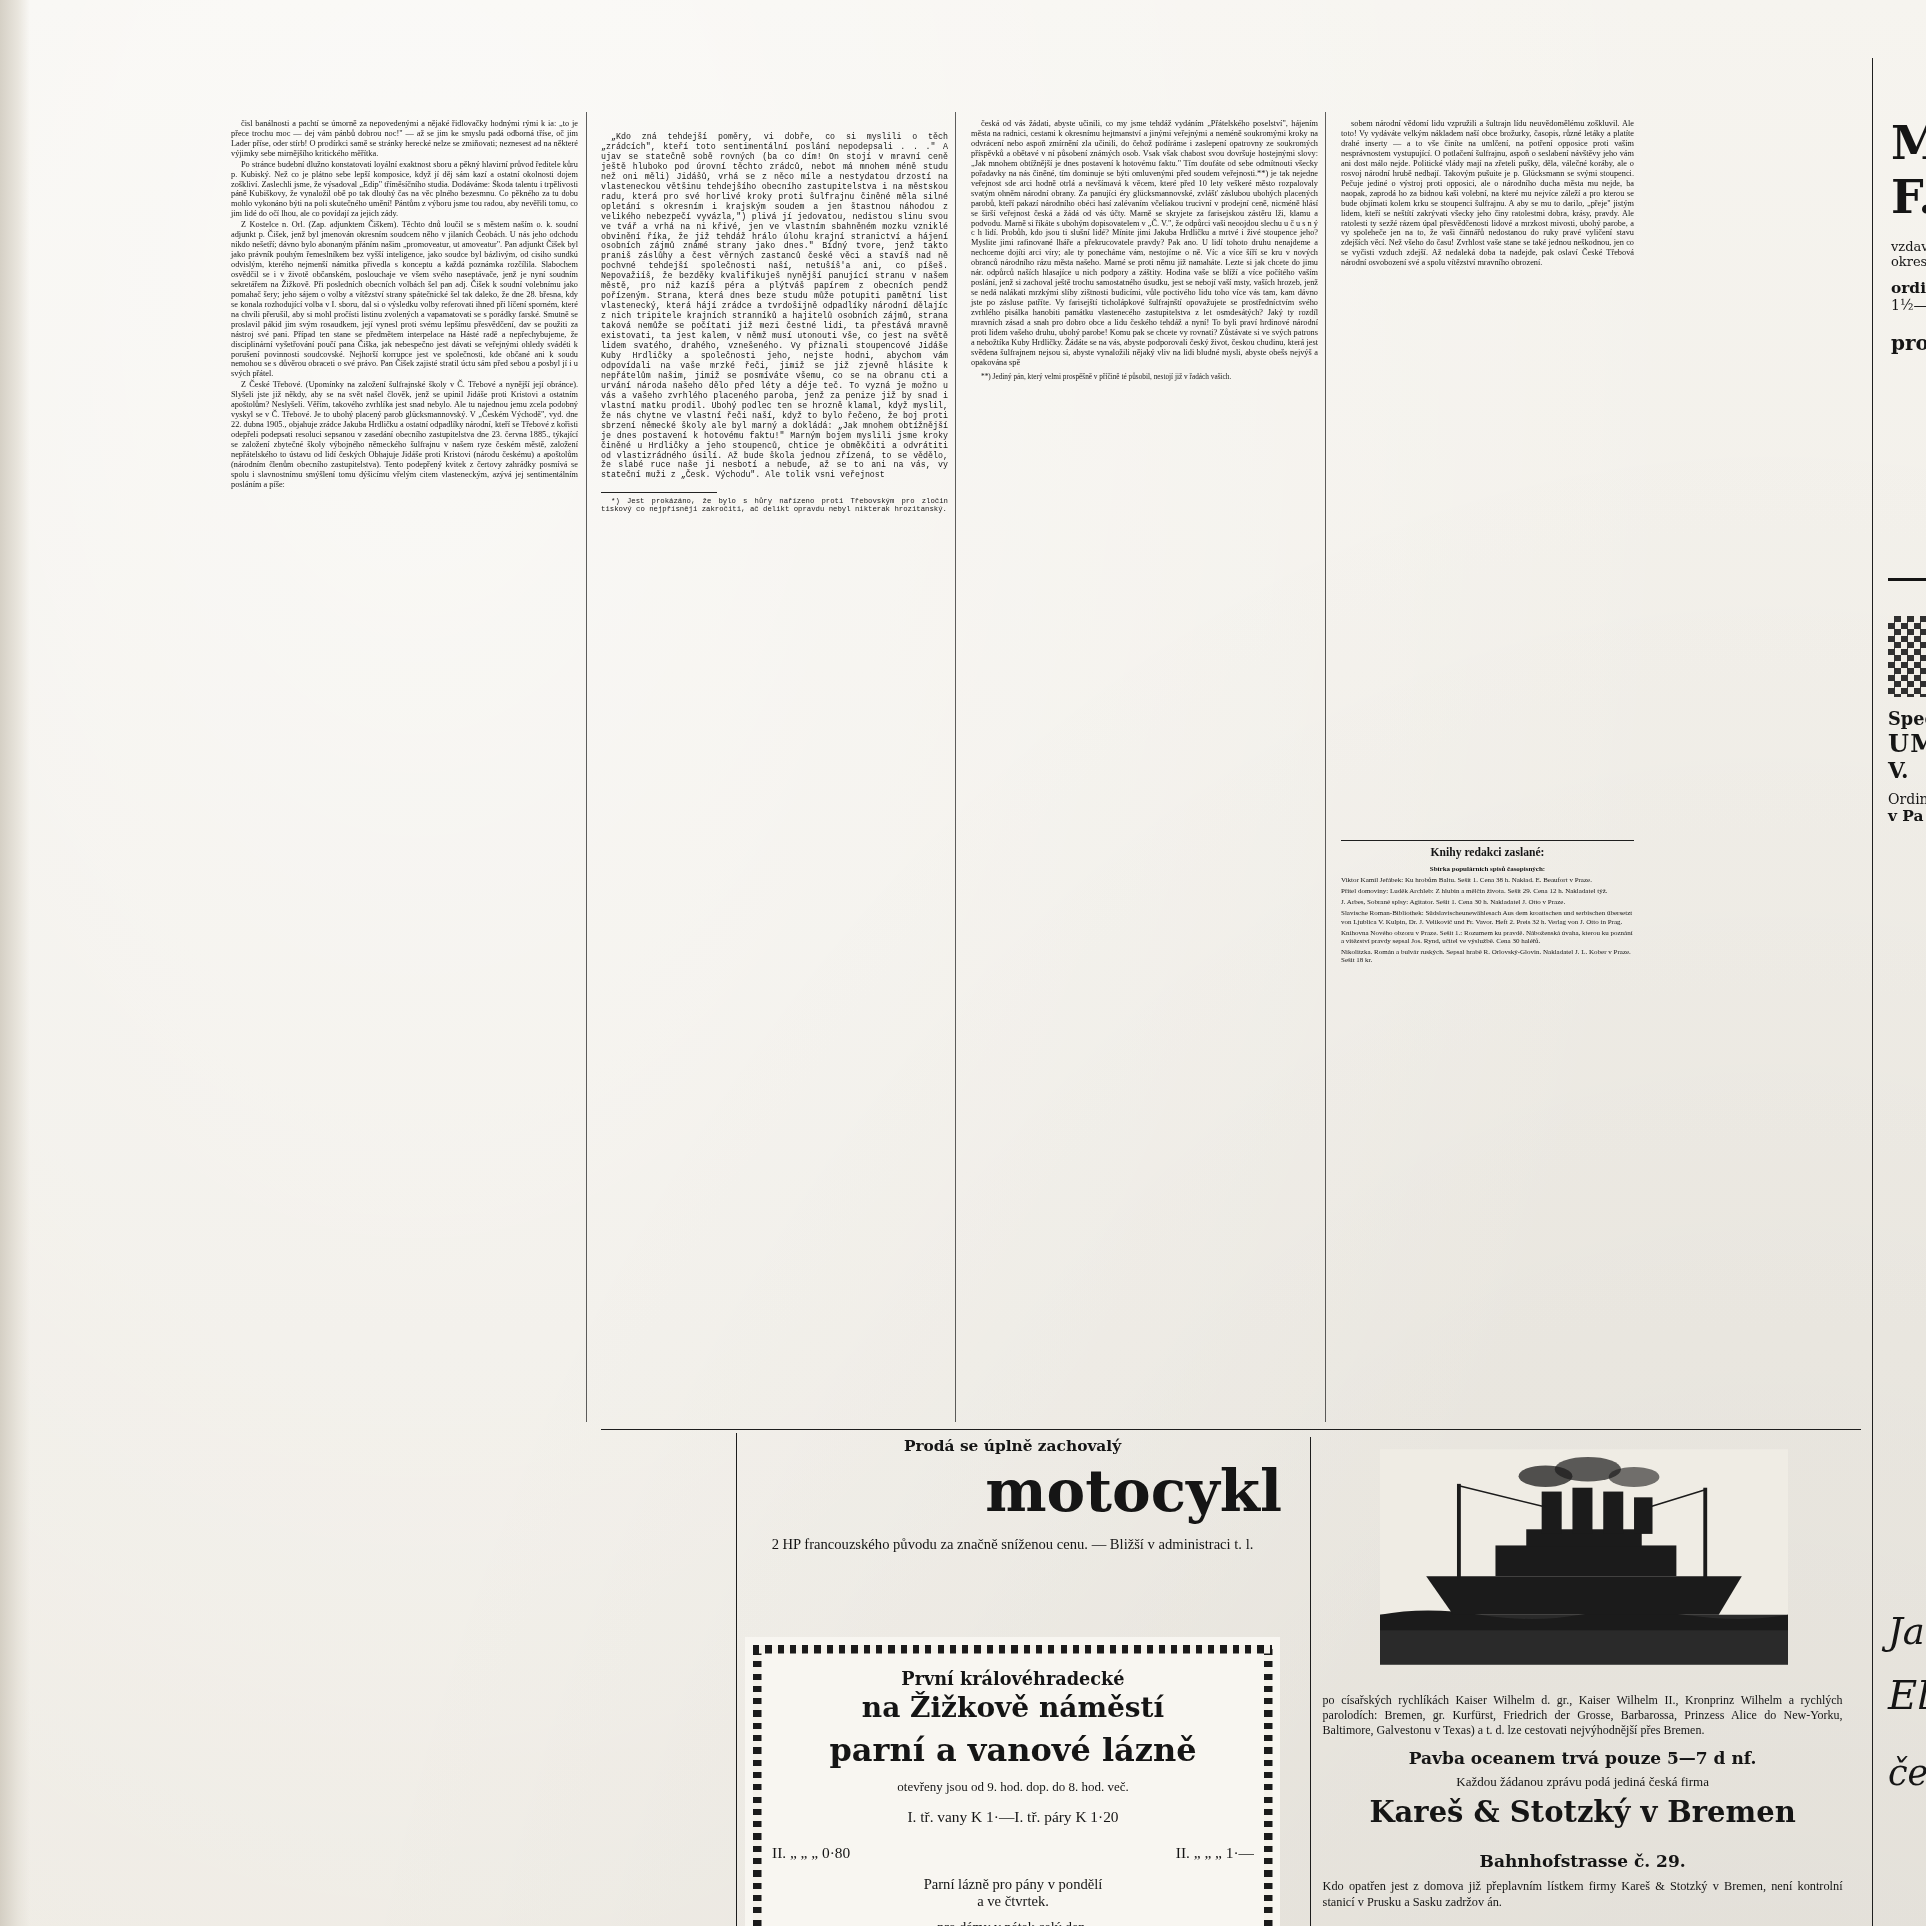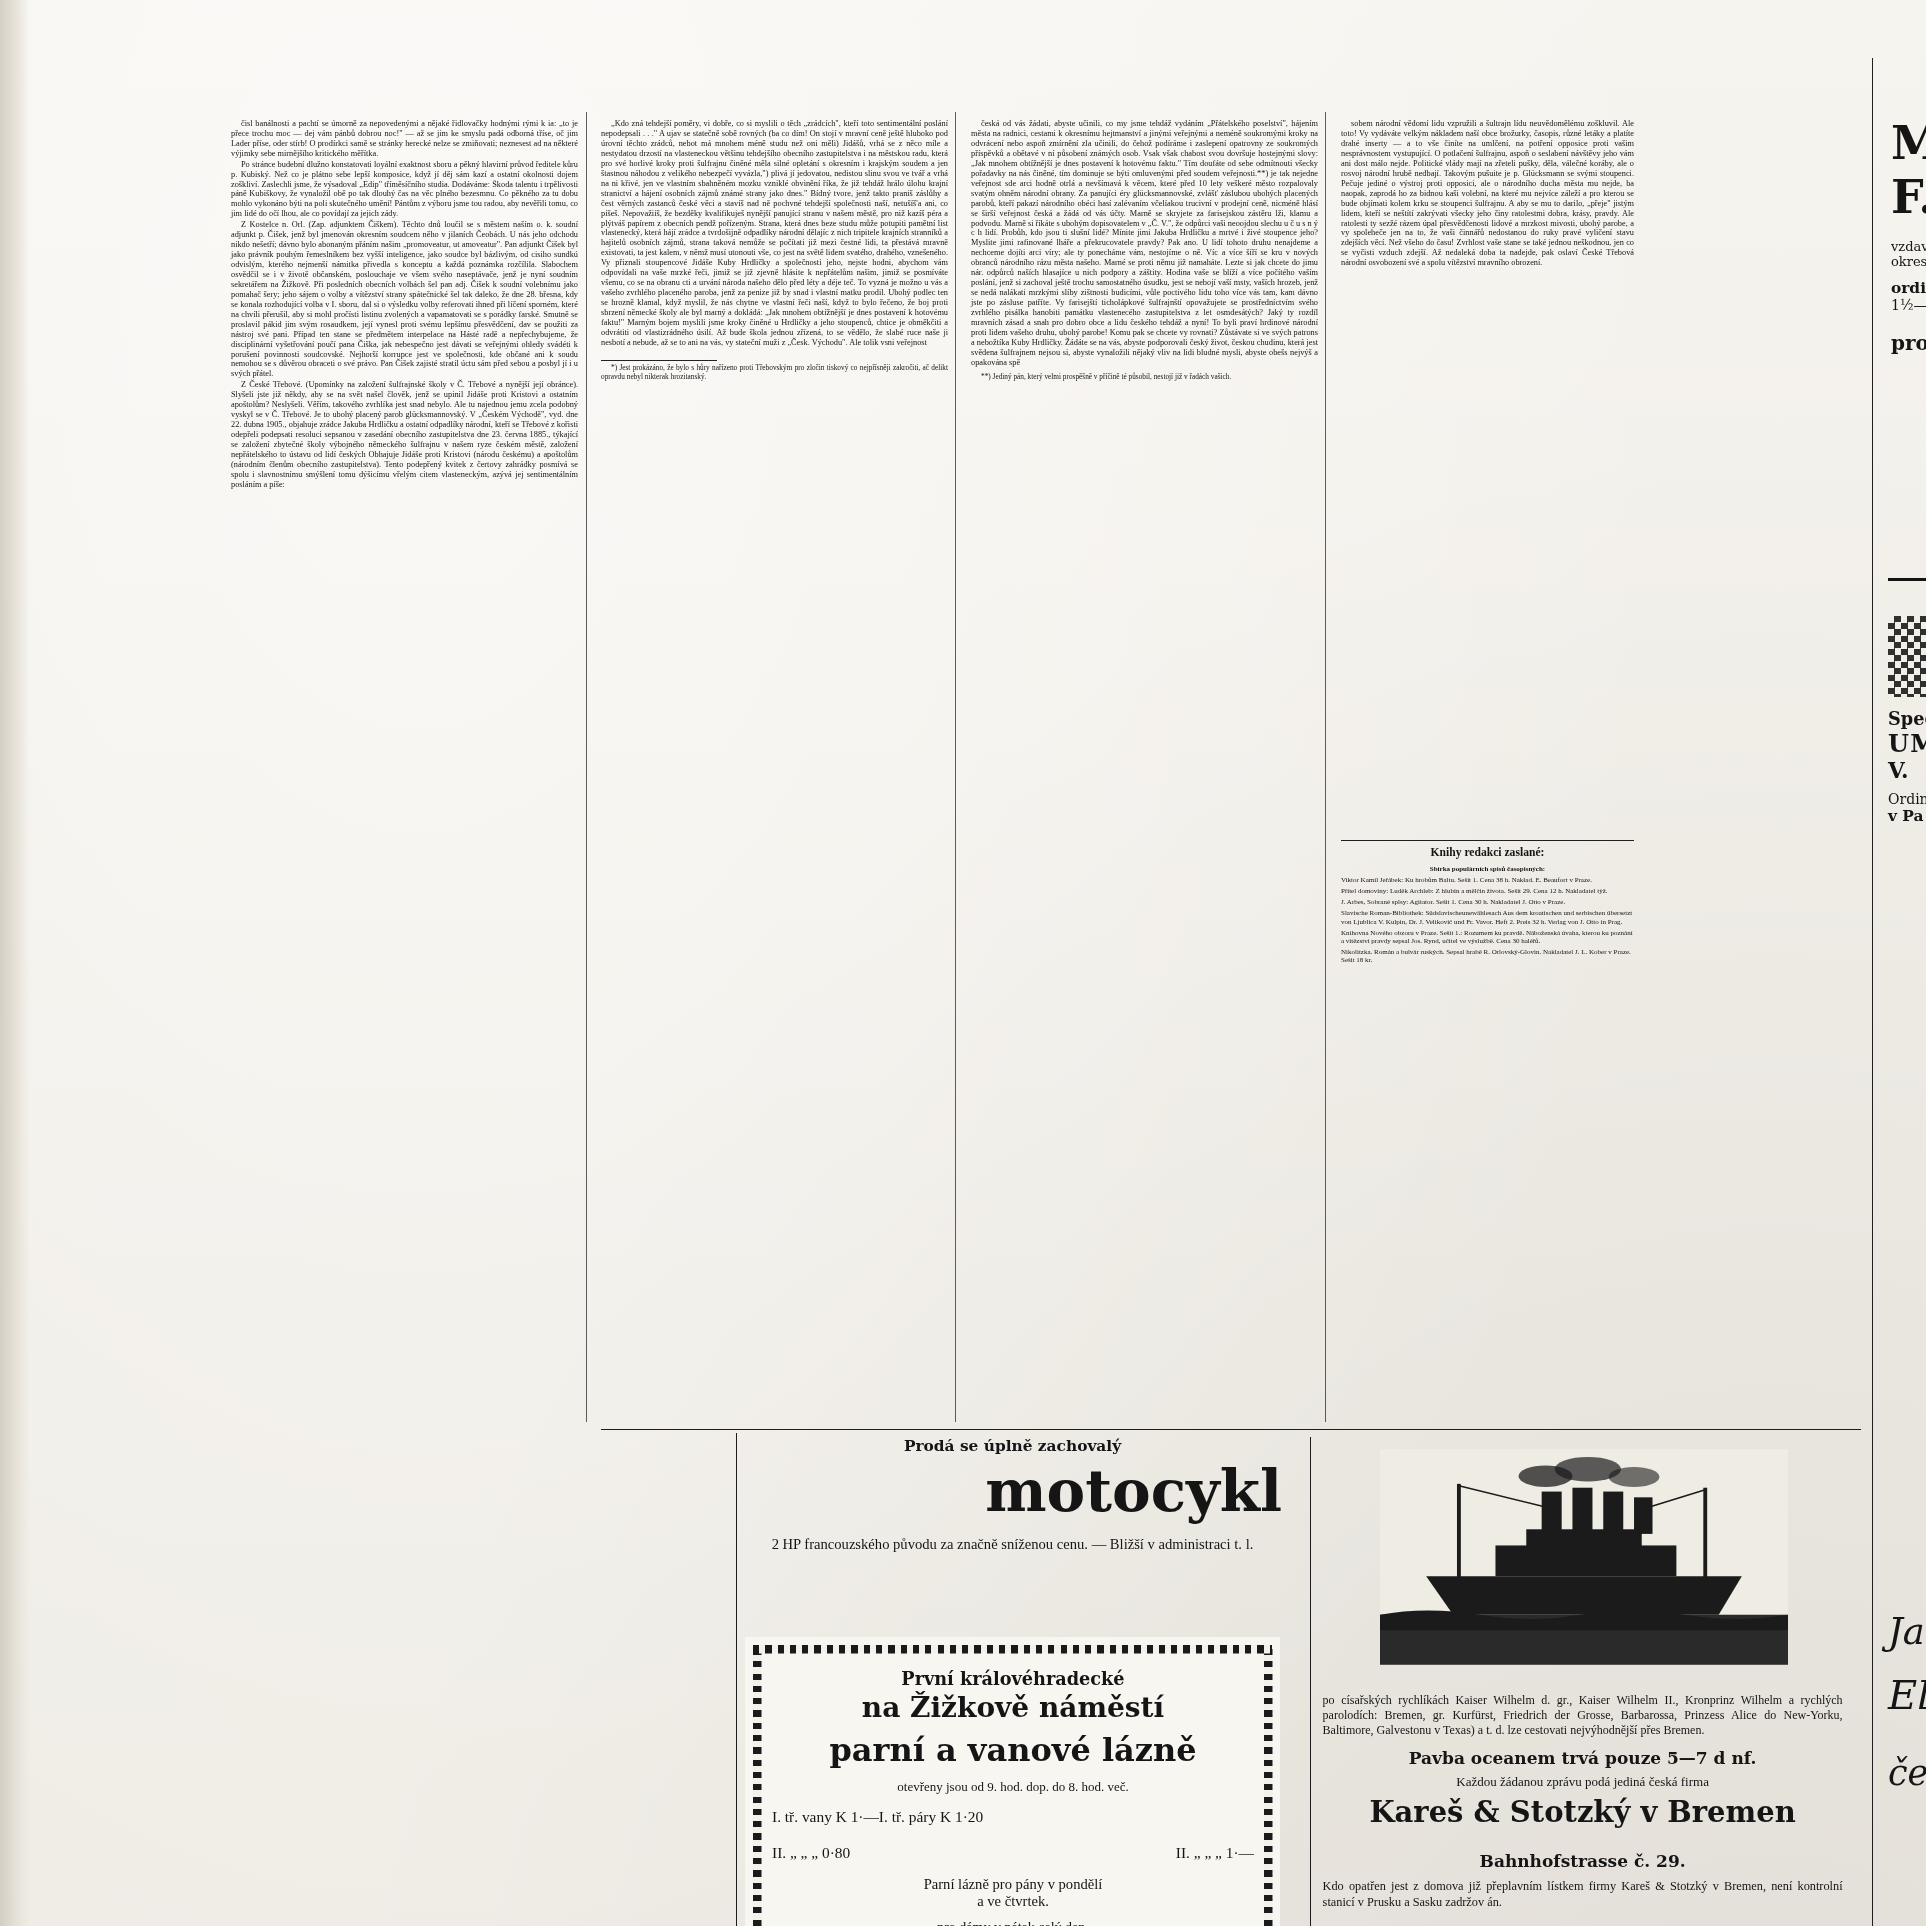--- a/index.html
+++ b/index.html
@@ -59,21 +59,21 @@
   <div class="paper"></div>
   <div class="scan-edge-left"></div>
 
   <div class="abs col" style="left:231px; top:119px; width:347px; height:2311px;">
     <p>čisl banálnosti a pachtí se úmorně za nepovedenými a nějaké řidlovačky hodnými rými k ia: „to je přece trochu moc — dej vám pánbů dobrou noc!" — až se jim ke smyslu padá odborná tříse, oč jim Lader příse, oder stírb! O prodírkci samě se stránky herecké nelze se zmiňovati; neznesest ad na některé výjimky sebe mirnějšího kritického měřítka.</p>
     <p>Po stránce budební dlužno konstatovati loyální exaktnost sboru a pěkný hlavirní průvod ředitele kůru p. Kubiský. Než co je plátno sebe lepší komposice, když jí děj sám kazí a ostatní okolnosti dojem zoškliví. Zaslechli jsme, že výsadoval „Edip" tříměsíčního studia. Dodáváme: Škoda talentu i trpělivosti páně Kubiškovy, že vynaložil obě po tak dlouhý čas na věc plného bezesmnu. Co pěkného za tu dobu mohlo vykonáno býti na poli skutečného umění! Pántům z výboru jsme tou radou, aby nevěřili tomu, co jim lidé do očí lhou, ale co povídají za jejich zády.</p>
     <p>Z Kostelce n. Orl. (Zap. adjunktem Čiškem). Těchto dnů loučil se s městem naším o. k. soudní adjunkt p. Čišek, jenž byl jmenován okresním soudcem něho v jilaních Čeobách. U nás jeho odchodu nikdo nešetří; dávno bylo abonaným přáním našim „promoveatur, ut amoveatur". Pan adjunkt Čišek byl jako právník pouhým řemeslníkem bez vyšší inteligence, jako soudce byl bázlivým, od cisiho sundkú odvislým, kterého nejmenší námitka přivedla s konceptu a každá poznámka rozčílila. Slabochem osvědčil se i v životě občanském, poslouchaje ve všem svého naseptávače, jenž je nyní soudním sekretářem na Žižkově. Při posledních obecních volbách šel pan adj. Čišek k soudní volebnímu jako pomahač šery; jeho sájem o volby a vítězství strany spátečnické šel tak daleko, že dne 28. břesna, kdy se konala rozhodující volba v I. sboru, dal si o výsledku volby referovati ihned při líčení sporném, které na chvíli přerušil, aby si mohl pročísti listinu zvolených a vapamatovati se s porádky farské. Smutně se proslavil pákid jim svým rosaudkem, její vynesl proti svému lepšímu přesvědčení, dav se použiti za nástroj své pani. Případ ten stane se předmětem interpelace na Hásté radě a nepřechybujeme, že disciplinární vyšetřování poučí pana Čiška, jak nebespečno jest dávati se veřejnými ohledy svádéti k porušení povinnosti soudcovské. Nejhorší korrupce jest ve společnosti, kde občané ani k soudu nemohou se s důvěrou obraceti o své právo. Pan Čišek zajisté stratil úctu sám před sebou a posbyl jí i u svých přátel.</p>
     <p>Z České Třebové. (Upomínky na založení šulfrajnské školy v Č. Třebové a nynější její obránce). Slyšeli jste již někdy, aby se na svět našel člověk, jenž se upinil Jidáše proti Kristovi a ostatním apoštolům? Neslyšeli. Věřím, takového zvrhlíka jest snad nebylo. Ale tu najednou jemu zcela podobný vyskyl se v Č. Třebové. Je to ubohý placený parob glücksmannovský. V „Českém Východě", vyd. dne 22. dubna 1905., objahuje zrádce Jakuba Hrdličku a ostatní odpadlíky národní, kteří se Třebové z kořisti odepřeli podepsati resoluci sepsanou v zasedání obecního zastupitelstva dne 23. června 1885., týkající se založení zbytečné školy výbojného německého šulfrajnu v našem ryze českém městě, založení nepřátelského to ústavu od lidí českých Obhajuje Jidáše proti Kristovi (národu českému) a apoštolům (národním členům obecního zastupitelstva). Tento podepřený kvitek z čertovy zahrádky posmívá se spolu i slavnostnímu smýšlení tomu dýšicímu vřelým citem vlasteneckým, azývá jej sentimentálním posláním a píše:</p>
   </div>
 
-  <div class="abs col" style="left:601px; top:119px; width:347px;">
+  <div class="abs col" style="left:601px; top:132px; width:347px;font-family:Liberation Mono, monospace;">
     <p>„Kdo zná tehdejší poměry, vi dobře, co si myslili o těch „zrádcích", kteří toto sentimentální poslání nepodepsali . . ." A ujav se statečně sobě rovných (ba co dím! On stojí v mravní ceně ještě hluboko pod úrovní těchto zrádců, nebot má mnohem méně studu než oni měli) Jidášů, vrhá se z něco míle a nestydatou drzostí na vlasteneckou většinu tehdejšího obecního zastupitelstva i na městskou radu, která pro své horlivé kroky proti šulfrajnu činěné měla silné opletání s okresním i krajským soudem a jen štastnou náhodou z velikého nebezpečí vyvázla,") plivá jí jedovatou, nedistou slinu svou ve tvář a vrhá na ni křivé, jen ve vlastním sbahněném mozku vzniklé obvinění říka, že již tehdáž hrálo úlohu krajní stranictví a hájení osobních zájmů známé strany jako dnes." Bídný tvore, jenž takto praniš záslůhy a čest věrných zastanců české věci a stavíš nad ně pochvné tehdejší společnosti naší, netušíš'a ani, co píšeš. Nepovažiíš, že bezděky kvalifikuješ nynější panující stranu v našem městě, pro niž kazíš péra a plýtváš papírem z obecních pendž pořízeným. Strana, která dnes beze studu může potupiti pamětní list vlastenecký, která hájí zrádce a tvrdošijně odpadlíky národní dělajíc z nich tripitele krajních stranníků a hajitelů osobních zájmů, strana taková nemůže se počítati již mezi čestné lidi, ta přestává mravně existovati, ta jest kalem, v němž musí utonouti vše, co jest na světě lidem svatého, drahého, vznešeného. Vy přiznali stoupencové Jidáše Kuby Hrdličky a společnosti jeho, nejste hodni, abychom vám odpovídali na vaše mrzké řeči, jimiž se již zjevně hlásite k nepřátelům našim, jimiž se posmíváte všemu, co se na obranu cti a urvání národa našeho dělo před léty a déje teč. To vyzná je možno u vás a vašeho zvrhlého placeného paroba, jenž za penize již by snad i vlastní matku prodil. Ubohý podlec ten se hrozně klamal, když myslil, že nás chytne ve vlastní řeči naší, když to bylo řečeno, že boj proti sbrzení německé školy ale byl marný a dokládá: „Jak mnohem obtížnější je dnes postavení k hotovému faktu!" Marným bojem myslili jsme kroky činěné u Hrdličky a jeho stoupenců, chtice je obměkčiti a odvrátiti od vlastizrádného úsilí. Až bude škola jednou zřízená, to se vědělo, že slabé ruce naše ji nesbotí a nebude, až se to ani na vás, vy stateční muži z „Česk. Východu". Ale tolik vsni veřejnost</p>
     <div style="height:7px"></div>
     <div class="hr-thin" style="position:relative; width:116px; height:0.8px; background:#222; margin:3.9px 0 3.9px 0;"></div>
     <p class="small">*) Jest prokázáno, že bylo s hůry nařízeno proti Třebovským pro zločin tiskový co nejpřísněji zakročiti, ač delikt opravdu nebyl nikterak hrozitanský.</p>
   </div>
 
   <div class="abs col" style="left:971px; top:119px; width:347px;">
     <p>česká od vás žádati, abyste učinili, co my jsme tehdáž vydáním „Přátelského poselství", hájením města na radnici, cestami k okresnímu hejtmanství a jinými veřejnými a neméně soukromými kroky na odvrácení nebo aspoň zmírnění zla učinili, do čehož podíráme i zaslepení opatrovny ze soukromých příspěvků a obětavé v ní působení známých osob. Vsak však chabost svou dovršuje hostejnými slovy: „Jak mnohem obtížnější je dnes postavení k hotovému faktu." Tím doufáte od sebe odmítnouti všecky pořadavky na nás činěné, tím dominuje se býti omluvenými před soudem veřejnosti.**) je tak nejedne veřejnost sde arci hodně otrlá a nevšímavá k věcem, které před 10 lety veškeré město rozpalovaly svatým ohněm národní obrany. Za panujíci éry glücksmannovské, zvlášť záslubou ubohých placených parobů, kteří pakazí národního obéci hasí zalévaním včelíakou trucivní v prodejní ceně, nicméně hlásí se širší veřejnost česká a žádá od vás účty. Marně se skryjete za farisejskou zástěru lži, klamu a podvodu. Marně si říkáte s ubohým dopisovatelem v „Č. V.", že odpůrci vaši neoojdou slechu u č u s n ý c h lidí. Probůh, kdo jsou ti slušní lidé? Mínite jimi Jakuba Hrdličku a mrtvé i živé stoupence jeho? Myslite jimi rafinované lháře a překrucovatele pravdy? Pak ano. U lidí tohoto druhu nenajdeme a nechceme dojíti arci víry; ale ty ponecháme vám, nestojíme o ně. Víc a více šíří se kru v nových obranců národního rázu města našeho. Marné se proti němu již namaháte. Lezte si jak chcete do jimu nár. odpůrců naších hlasajíce u nich podpory a záštity. Hodina vaše se blíží a více počítého vaším poslání, jenž si zachoval ještě trochu samostatného úsudku, jest se nebojí vaší msty, vaších hrozeb, jenž se nedá nalákati mrzkými slíby zištnosti budicími, vůle poctivého lidu toho více vás tam, kam dávno jste po zásluse patříte. Vy farisejští ticholápkové šulfrajnští opovažujete se prostředníctvím svého zvrhlého pisálka hanobiti památku vlastenecého zastupitelstva z let osmdesátých? Jaký ty rozdíl mravních zásad a snah pro dobro obce a lidu českého tehdáž a nyní! To byli praví hrdinové národní proti lidem vašeho druhu, ubohý parobe! Komu pak se chcete vy rovnati? Zůstávate si ve svých patrons a nebožtíka Kuby Hrdličky. Žádáte se na vás, abyste podporovali český život, českou chudinu, která jest svědena šulfrajnem nejsou si, abyste vynaložili nějaký vliv na lidi bludné mysli, abyste obešs nejvýš a opakována spě</p>
     <div style="height:3.9px"></div>
     <p class="small">**) Jediný pán, který velmi prospěšně v příčině té působil, nestojí již v řadách vašich.</p>
@@ -151,21 +151,21 @@
         background-size:100% 8.5px, 100% 8.5px, 8.5px 100%, 8.5px 100%;
         background-position:0 0, 0 100%, 0 0, 100% 0;
         background-repeat:no-repeat;"></div>
 
     <div class="abs" style="left:27px; top:31px; width:482px;">
       <div class="center b" style="font-size:17.7px; font-family:'DejaVu Serif',serif;">První královéhradecké</div>
       <div class="center b" style="font-size:28px; font-family:'DejaVu Serif',serif; margin-top:1.5px;">na Žižkově náměstí</div>
       <div class="center b" style="font-size:32px; font-family:'DejaVu Serif',serif; margin-top:7px;">parní a vanové lázně</div>
       <div class="center" style="font-size:13px; margin-top:10px;">otevřeny jsou od 9. hod. dop. do 8. hod. več.</div>
 
-      <div style="display:flex; justify-content:flex-start; margin-top:13px; font-size:15.4px;">
+      <div style="display:flex; justify-content:center; margin-top:13px; font-size:15.4px;">
         <span>I. tř. vany K 1·—</span>
         <span>I. tř. páry K 1·20</span>
       </div>
       <div style="display:flex; justify-content:space-between; margin-top:18px; font-size:15.4px;">
         <span>II.   „     „   „ 0·80</span>
         <span>II.   „     „   „ 1·—</span>
       </div>
 
       <div class="center" style="font-size:14.6px; margin-top:14.6px;">Parní lázně pro pány v pondělí</div>
       <div class="center" style="font-size:14.6px;">a ve čtvrtek.</div>

